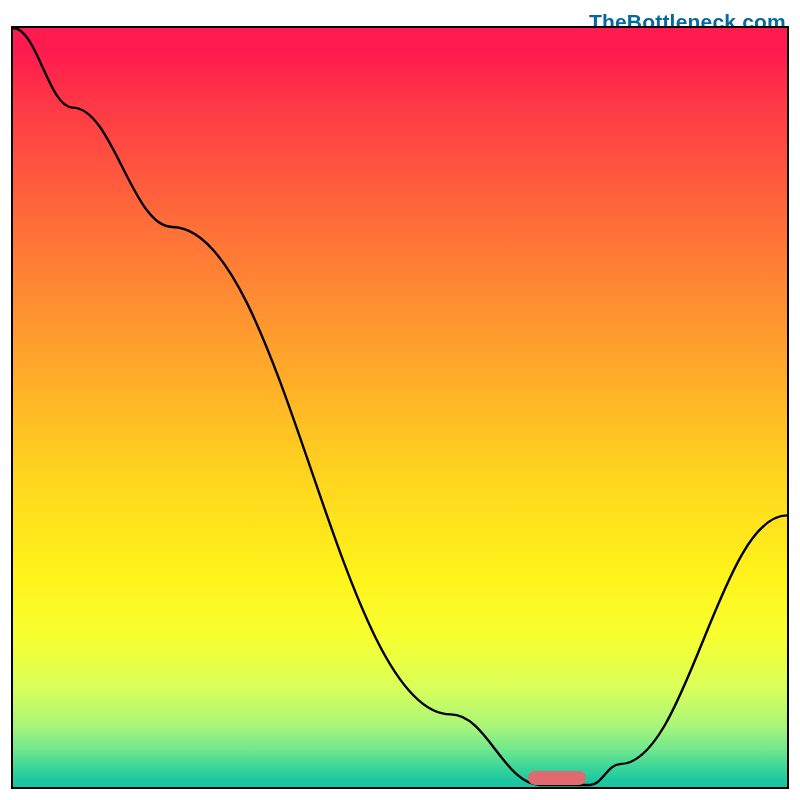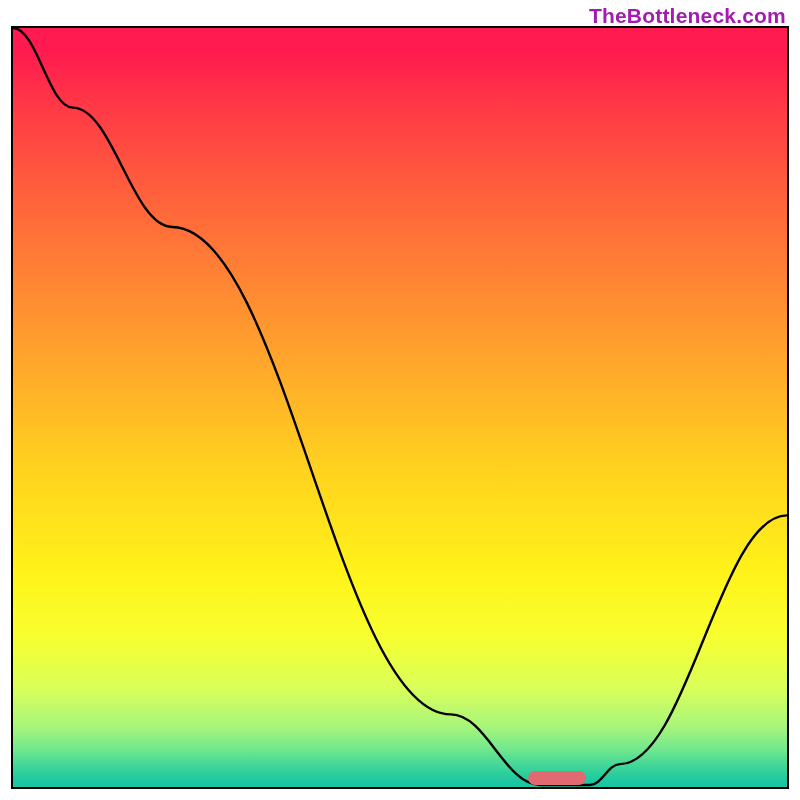--- a/index.html
+++ b/index.html
@@ -28,25 +28,25 @@
       #a8f57a 92%,
       #72e88e 95%,
       #3ad49a 97.5%,
       #1fc9a0 99%,
       #18c5a2 100%
     );
   }
   .watermark {
     position: absolute;
     right: 14px;
-    top: 4px;
+    top: 10px;
     font-family: Arial, Helvetica, sans-serif;
     font-weight: bold;
     font-size: 21px;
-    color: #a21caf;
+    color: #0369a1;
     letter-spacing: 0.2px;
   }
   svg.curve {
     position: absolute;
     inset: 0;
     width: 100%;
     height: 100%;
     overflow: visible;
   }
   .marker {

